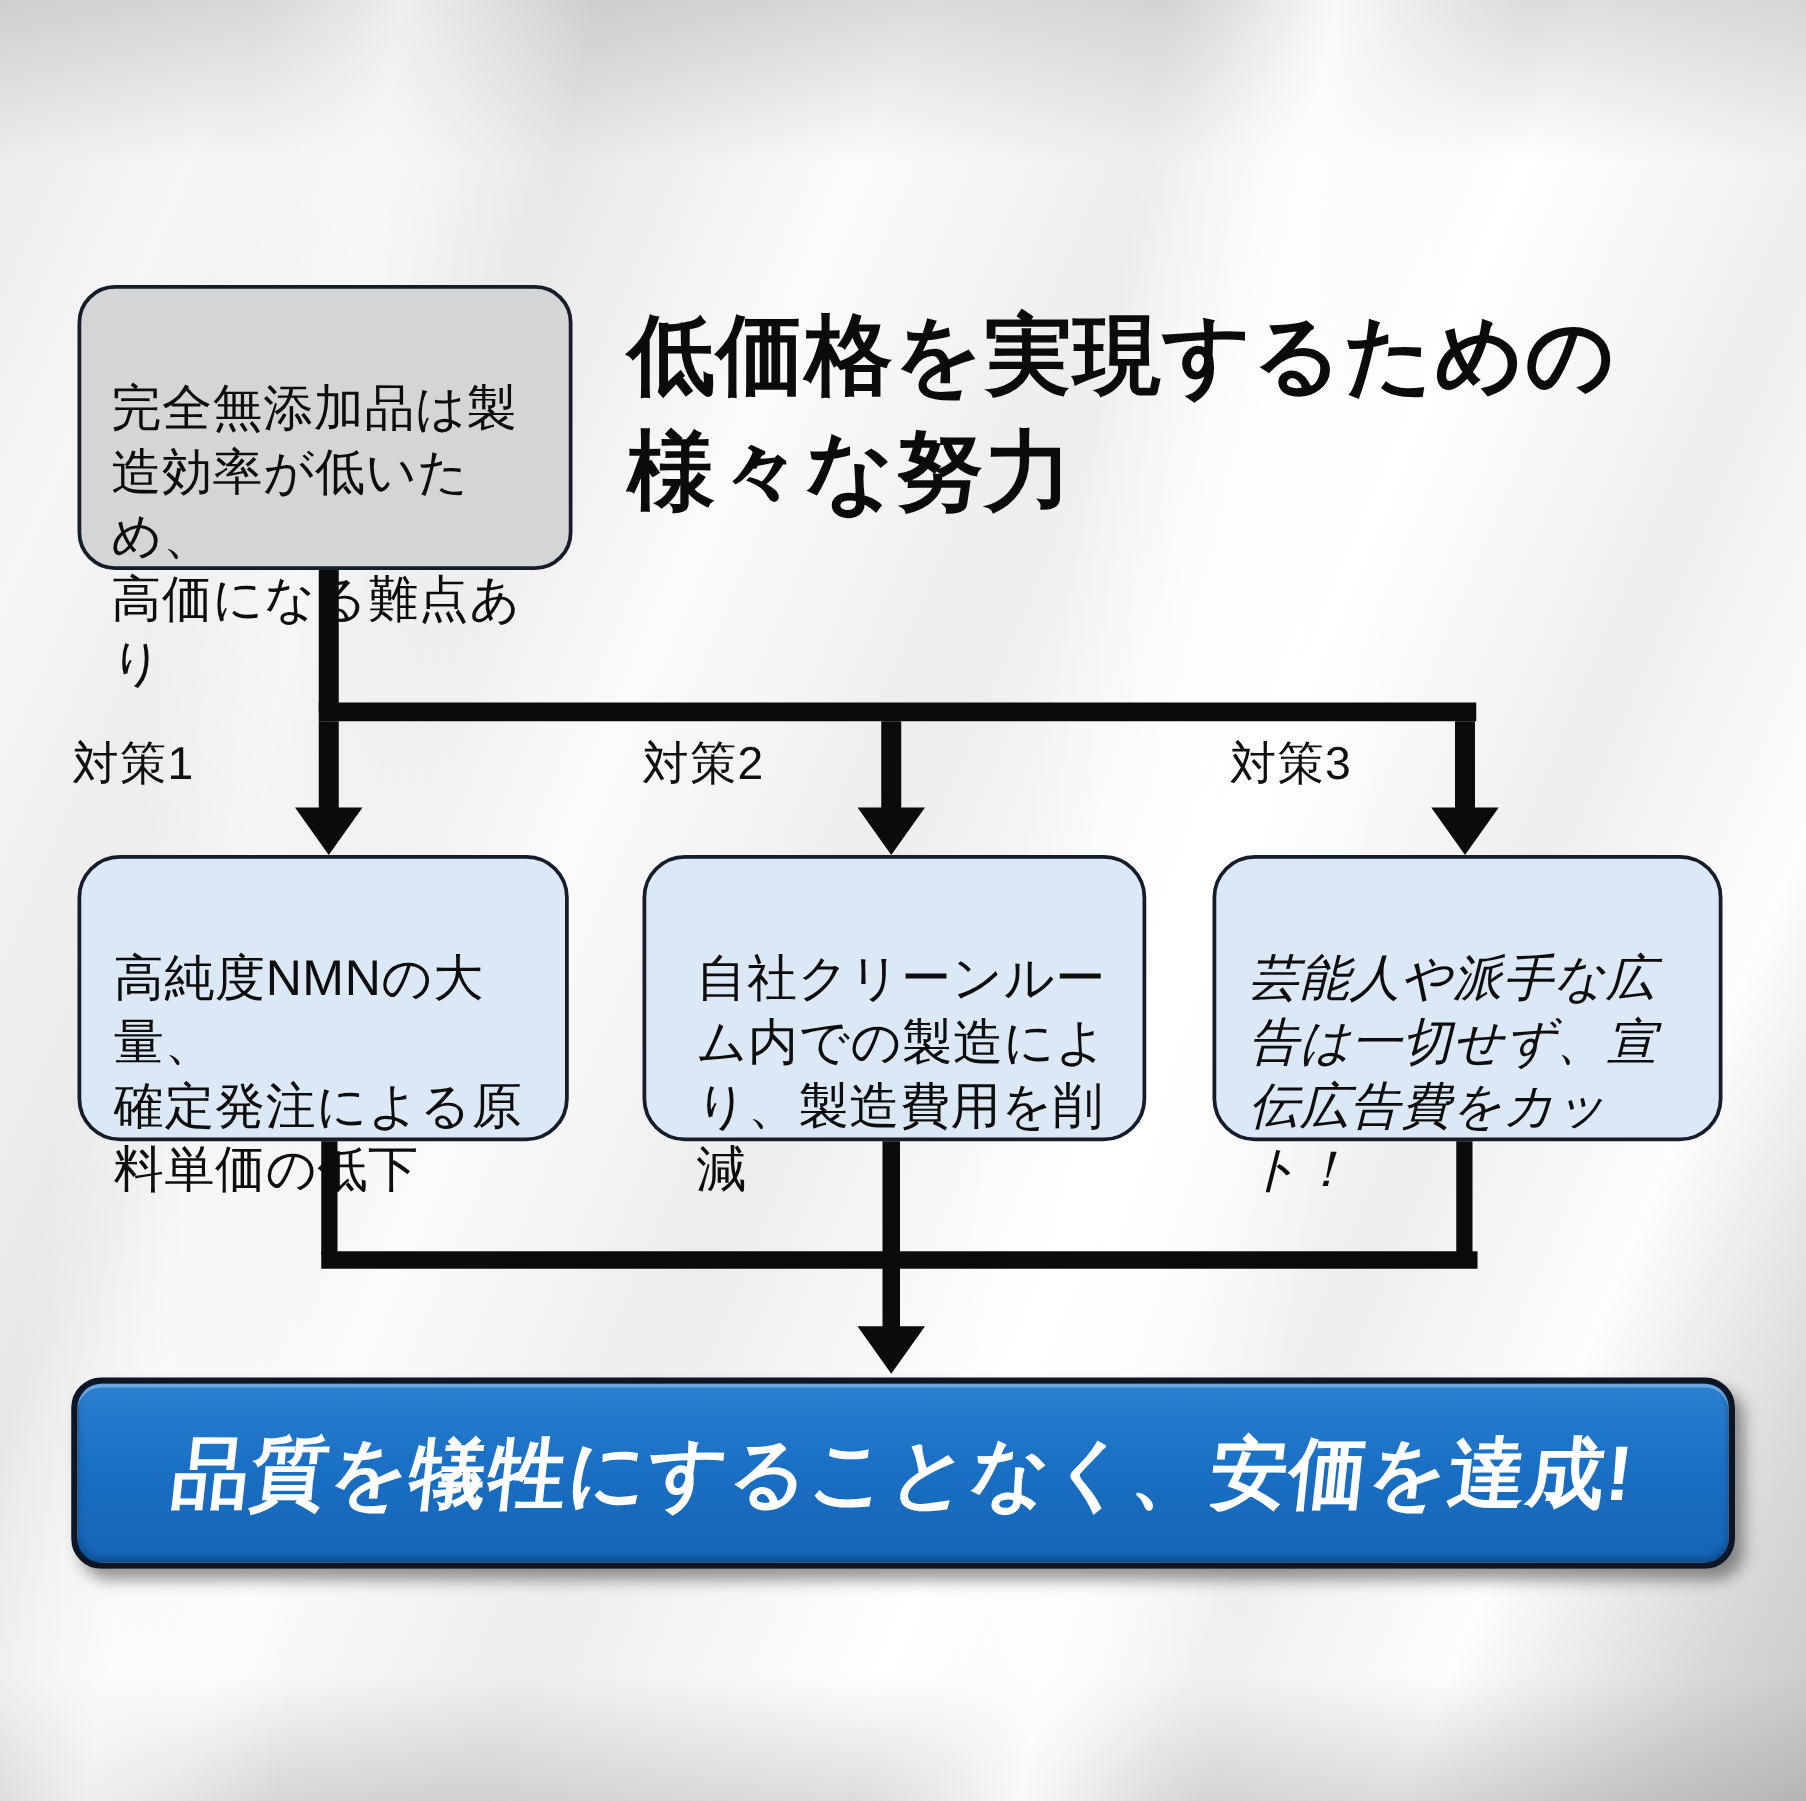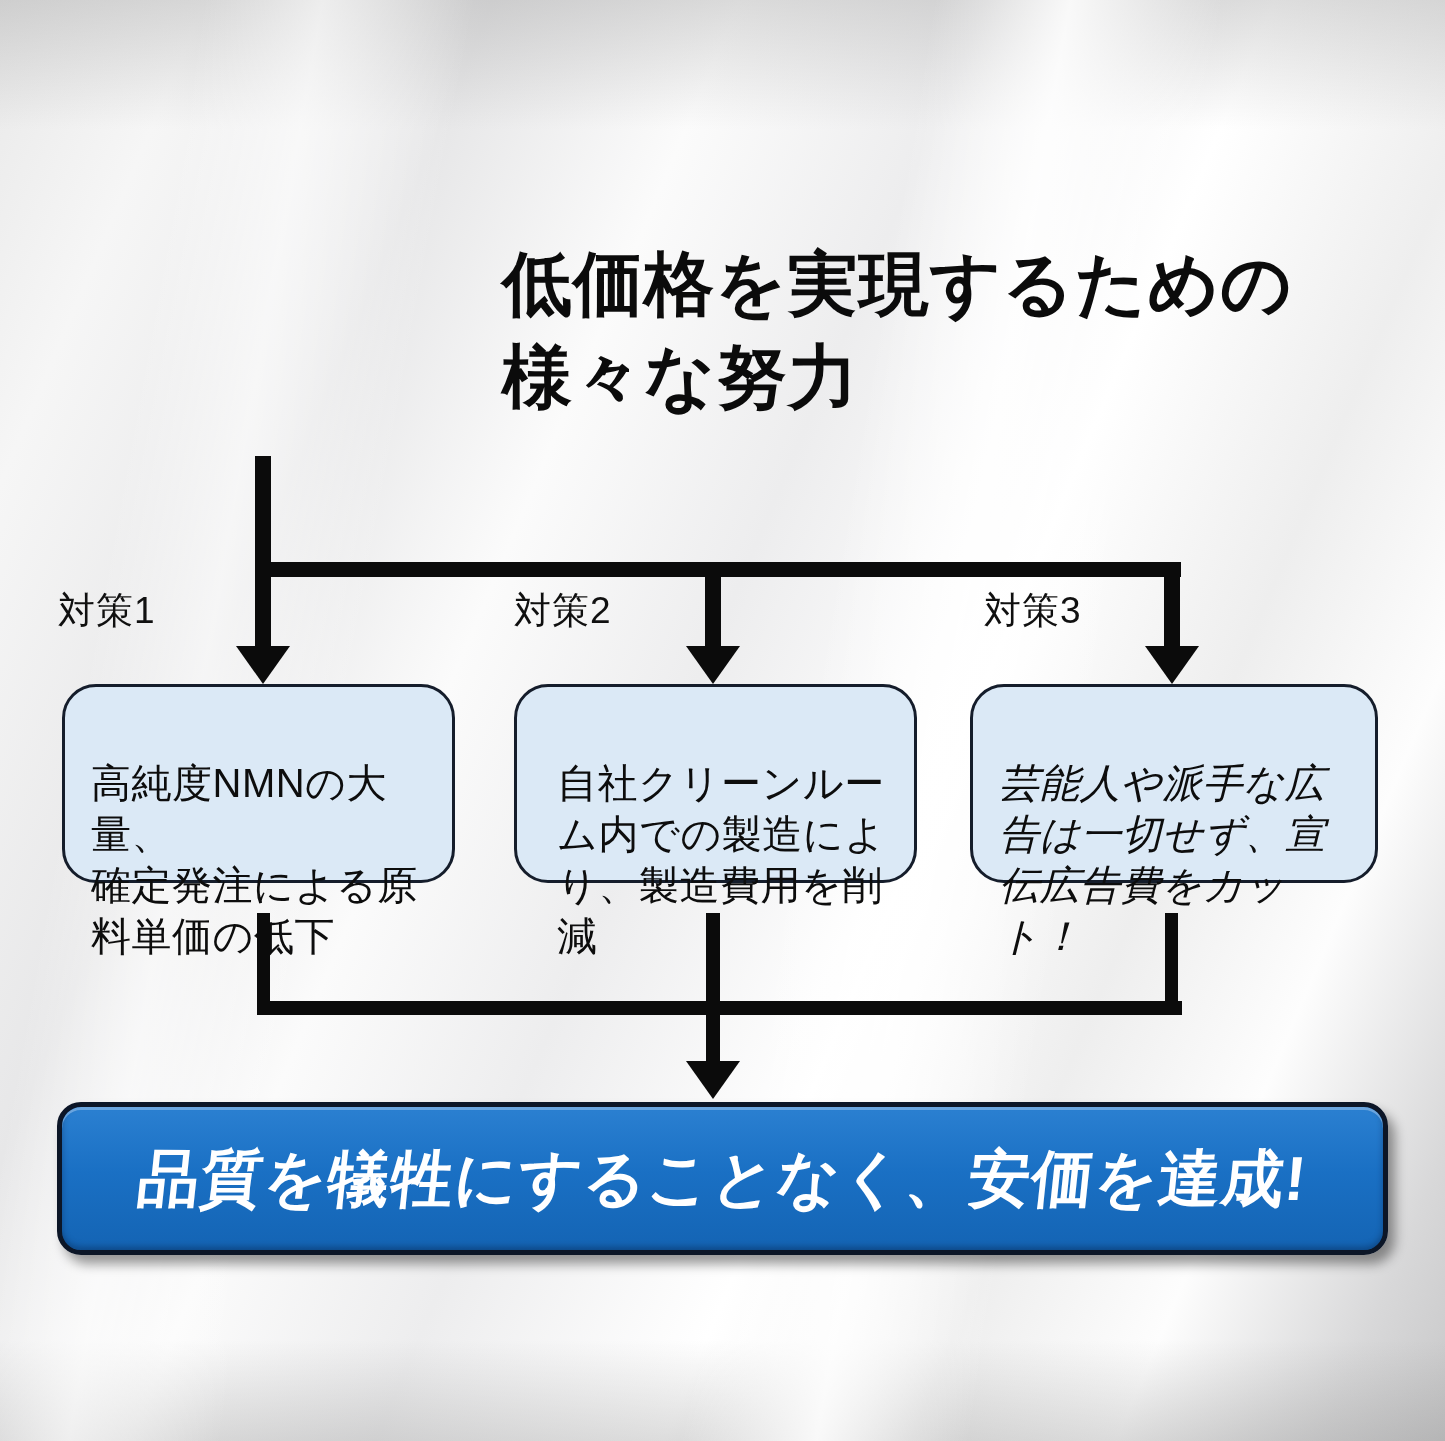--- a/index.html
+++ b/index.html
@@ -33,21 +33,21 @@
     line-height:51px;
     letter-spacing:0.5px;
   }
   .gray-box{
     left:62px;top:228px;width:396px;height:228px;
     background:#d4d5d7;
     border-radius:30px;
     padding:20px 24px;
   }
   .blue-box{
-    top:684px;height:199px;
+    top:684px;height:229px;
     background:#dbe9f6;
     border-radius:34px;
     padding:20px 26px;
   }
   .blue-box.b1{left:62px;width:393px;}
   .blue-box.b2{left:514px;width:403px;padding-left:40px;}
   .blue-box.b3{left:970px;width:408px;font-style:italic;}
   .title{
     position:absolute;left:502px;top:238px;width:880px;
     font-size:70px;line-height:93px;font-weight:600;
@@ -83,20 +83,26 @@
     letter-spacing:1px;transform:skewX(-6deg);
     white-space:nowrap;
   }
 </style>
 </head>
 <body>
 
 <div class="stage">
   <div class="streak"></div>
 
+  <div class="node gray-box">
+    <span>完全無添加品は製
+造効率が低いため、
+高価になる難点あ
+り</span>
+  </div>
 
   <div class="title">低価格を実現するための
 様々な努力</div>
 
   <div class="line" style="left:255px;top:456px;width:16px;height:114px;"></div>
   <div class="line" style="left:255px;top:562px;width:926px;height:15px;"></div>
   <div class="line" style="left:255px;top:577px;width:16px;height:70px;"></div>
   <div class="line" style="left:705px;top:577px;width:16px;height:70px;"></div>
   <div class="line" style="left:1164px;top:577px;width:16px;height:70px;"></div>
   <div class="arrowhead" style="left:236px;top:646px;"></div>

